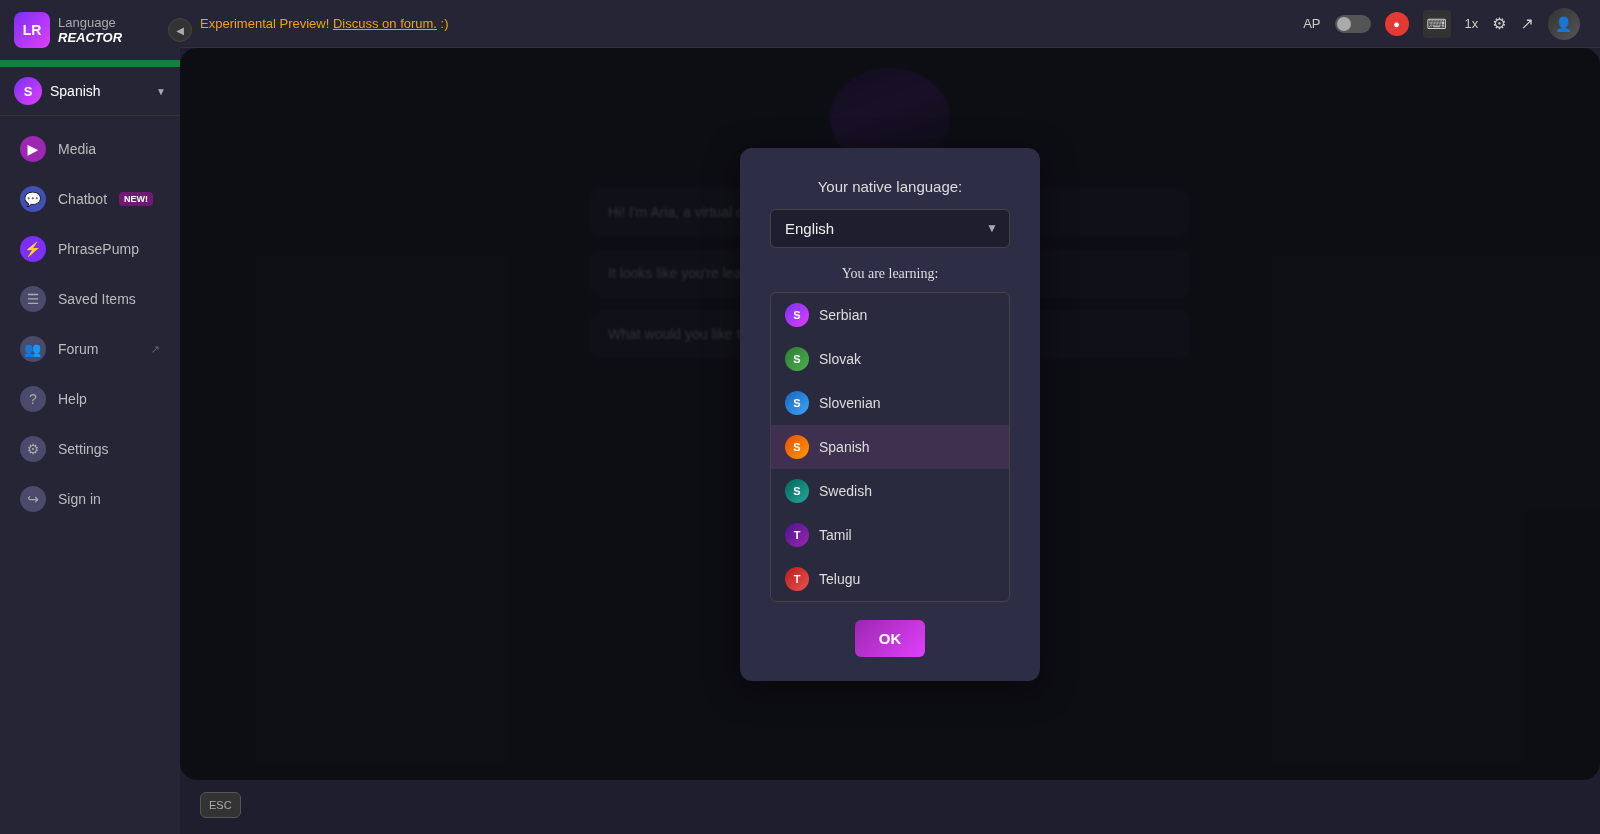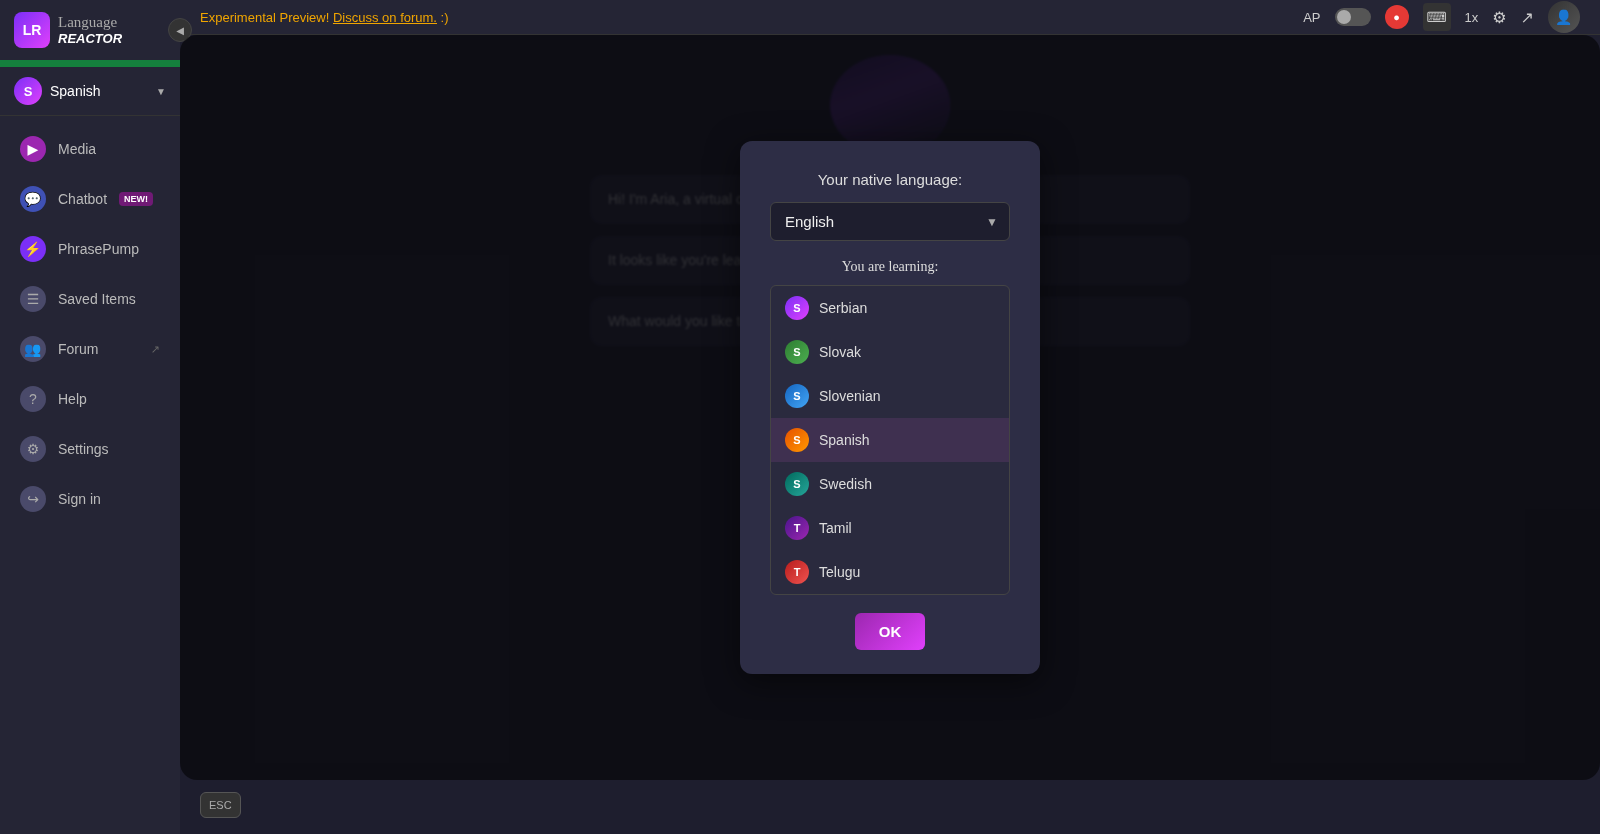--- a/index.html
+++ b/index.html
@@ -45,22 +45,21 @@
       font-size: 14px;
     }
 
     .logo-text {
       display: flex;
       flex-direction: column;
     }
 
     .logo-title {
       color: #aaa;
-      font-size: 15px;
-      font-family: Liberation Serif, serif;
+      font-size: 13px;
     }
 
     .logo-subtitle {
       color: #fff;
       font-size: 13px;
       font-weight: bold;
       font-style: italic;
     }
 
     .collapse-btn {
@@ -206,21 +205,21 @@
       display: flex;
       flex-direction: column;
       position: relative;
     }
 
     .top-bar {
       display: flex;
       align-items: center;
       justify-content: space-between;
       padding: 0 20px;
-      height: 35px;
+      height: 48px;
       background: #252535;
       border-bottom: 1px solid #333;
     }
 
     .experimental-notice {
       color: #f0a500;
       font-size: 13px;
     }
 
     .experimental-notice a {

